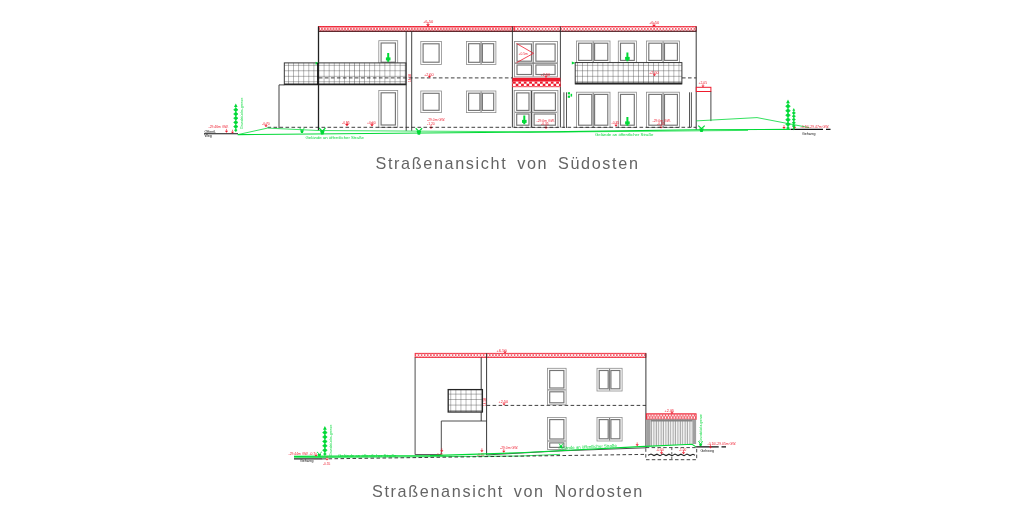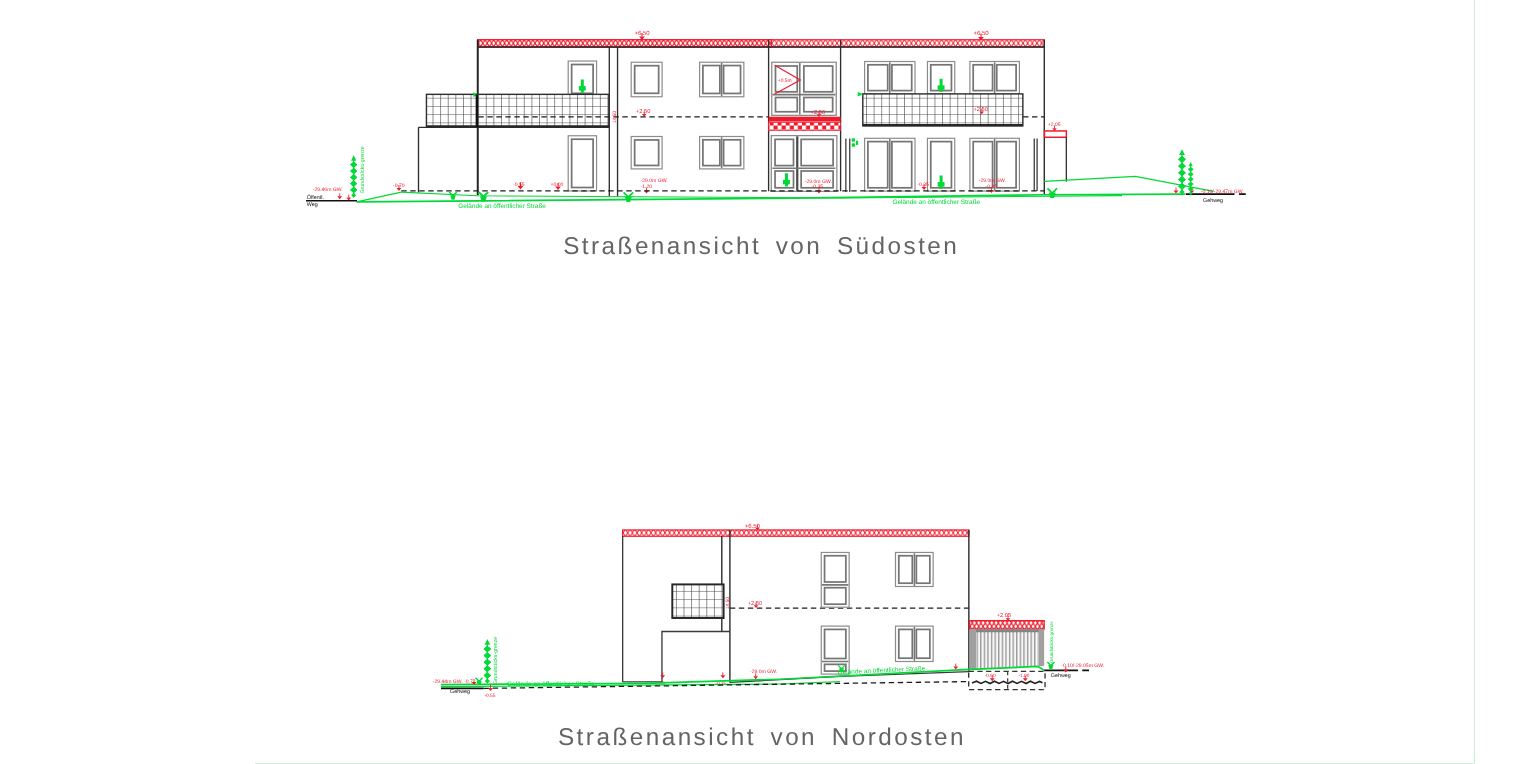--- a/index.html
+++ b/index.html
@@ -1,16 +1,16 @@
 <!DOCTYPE html>
 <html><head>
 <meta charset="utf-8">
 <style>
 html,body{margin:0;padding:0;background:#fff;}
-#c{position:relative;width:983px;height:509px;overflow:hidden;background:#22c55e;
+#c{position:relative;width:983px;height:509px;overflow:hidden;background:#b91c1c;
    font-family:"Liberation Sans",sans-serif;}
 svg{position:absolute;left:0;top:0;}
 text{font-family:"Liberation Sans",sans-serif;}
 </style>
 </head>
 <body>
 <div id="c">
 <svg width="1024" height="509" viewBox="0 0 1024 509">
 <defs>
 

